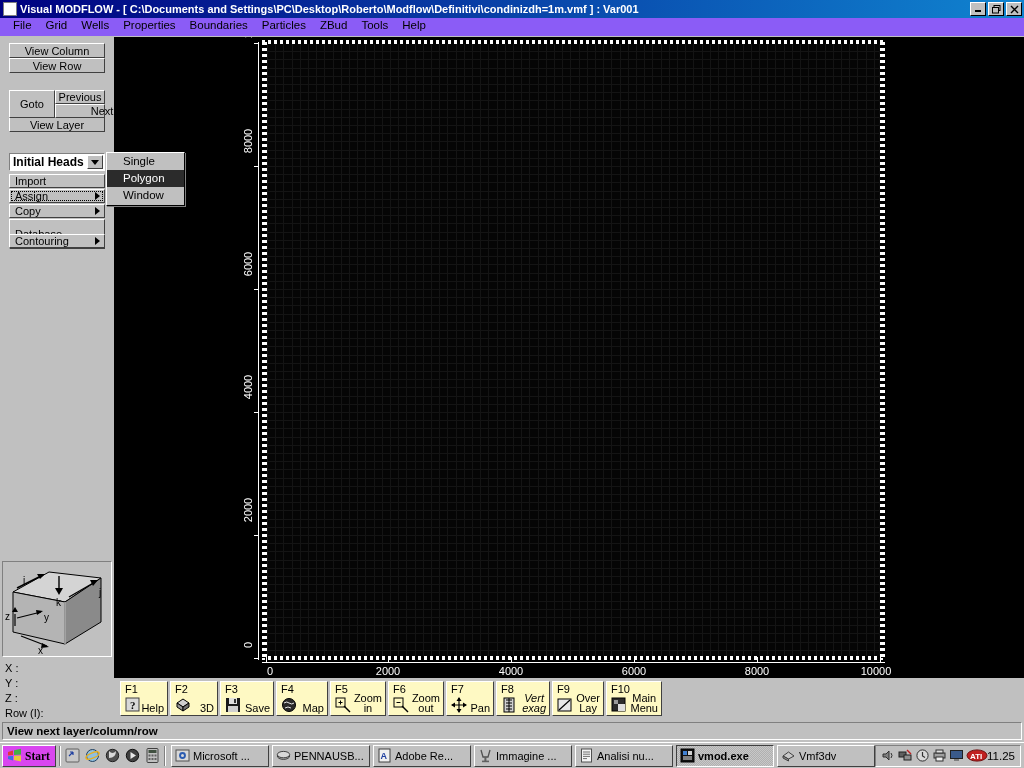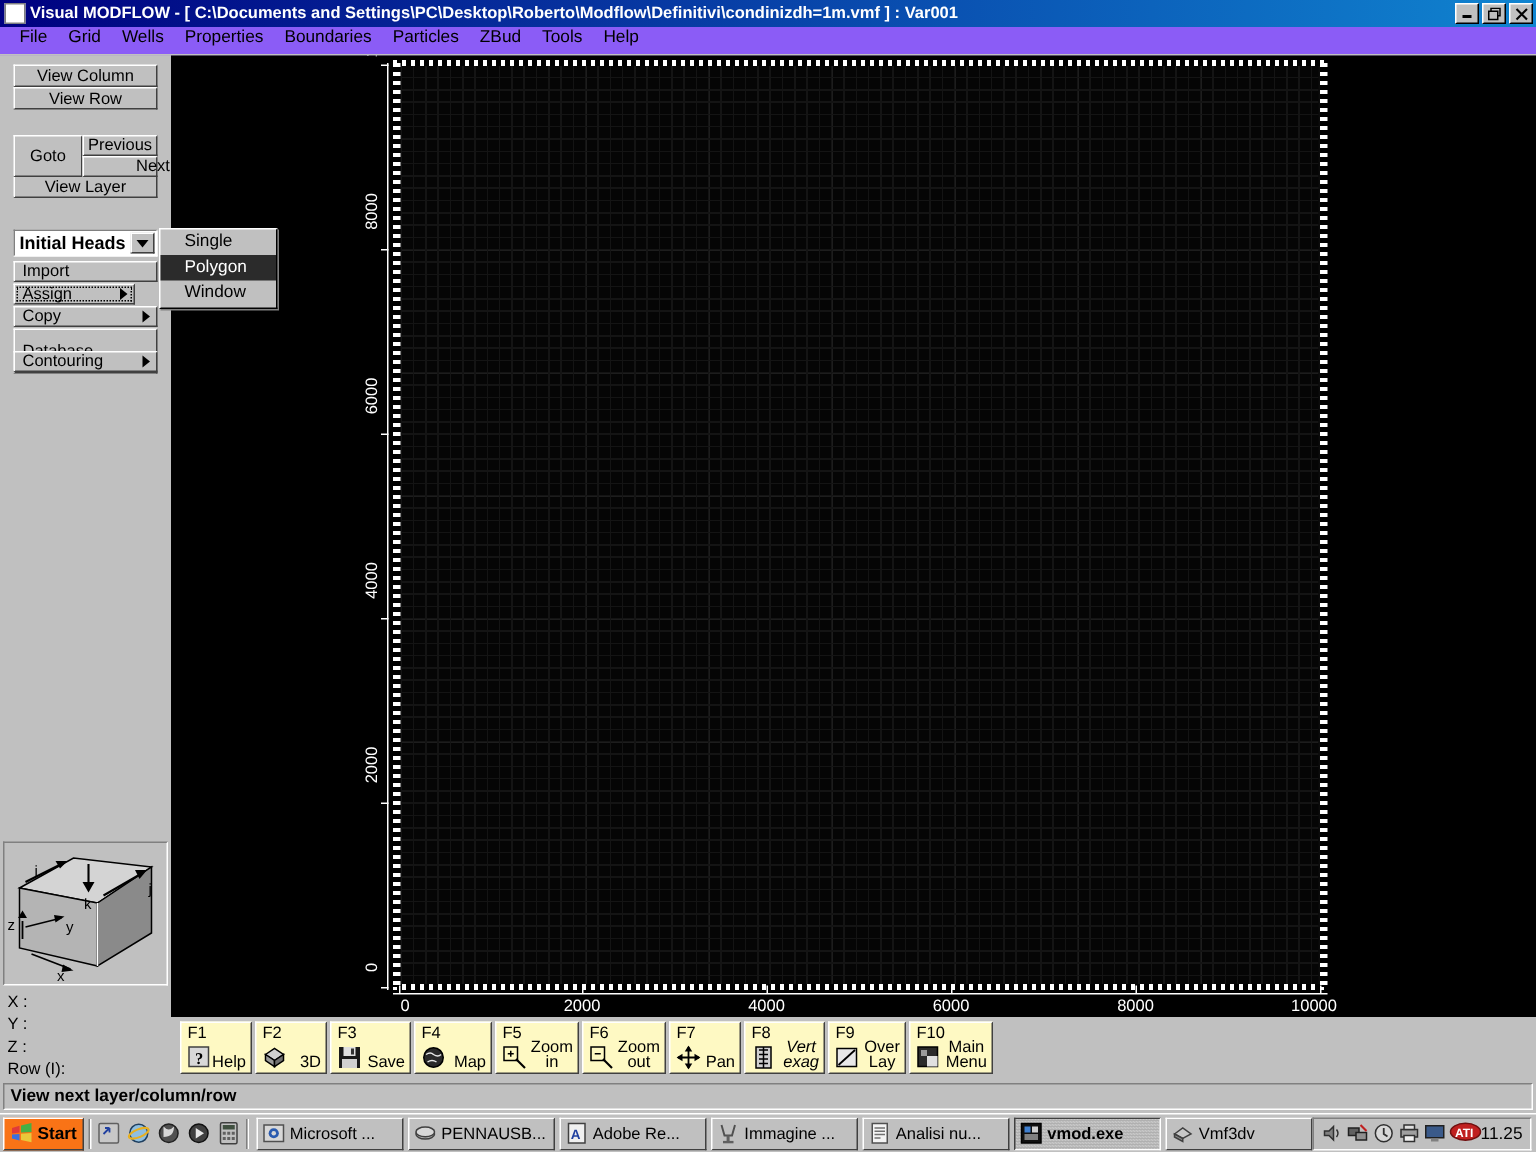--- a/index.html
+++ b/index.html
@@ -244,26 +244,27 @@
   
   #taskbar {
     position: absolute; left: 0; top: 742px; width: 1024px; height: 26px;
     background: #c0c0c0;
     border-top: 1px solid #fff;
     display: flex; align-items: center;
     padding: 2px 0;
   }
   #startbtn {
     margin-left: 2px; height: 22px; min-width: 54px;
-    background: #f97316;
+    background: #d946ef;
     border-top: 1px solid #fff; border-left: 1px solid #fff;
     border-right: 1px solid #404040; border-bottom: 1px solid #404040;
     display: flex; align-items: center; padding: 0 4px;
     font-size: 11.5px; font-weight: bold; color: #000;
     flex: 0 0 auto;
+    font-family: Liberation Serif, serif;
   }
   .tb-sep {
     width: 2px; height: 20px; margin: 0 3px;
     border-left: 1px solid #808080; border-right: 1px solid #fff;
     flex: 0 0 auto;
   }
   #quicklaunch { display: flex; align-items: center; gap: 3px; flex: 0 0 auto; }
   .ql-icon { width: 17px; height: 17px; }
   #tasklist { display: flex; align-items: center; gap: 3px; flex: 1 1 auto; padding-left: 2px; overflow: hidden; }
   .task-btn {
@@ -357,21 +358,21 @@
     <div id="combo-initialheads">
       <span class="cv">Initial Heads</span>
       <span id="combo-btn">
           <i class="dn"></i>
         </span>
     </div>
 
     <div class="btn3d" style="left:9px; top:137px; width:96px; height:14px;">
       <span class="lbl">Import</span>
     </div>
-    <div class="btn3d focused" style="left:9px; top:152px; width:81px; height:14px;">
+    <div class="btn3d focused" style="left:9px; top:152px; width:96px; height:14px;">
       <span class="lbl">Assign</span>
       <span class="arrow"></span>
     </div>
     <div class="btn3d" style="left:9px; top:167px; width:96px; height:14px;">
       <span class="lbl">Copy</span>
       <span class="arrow"></span>
     </div>
     <div class="btn3d" style="left:9px; top:182px; width:96px; height:30px;">
       <span class="lbl">Database</span>
     </div>

